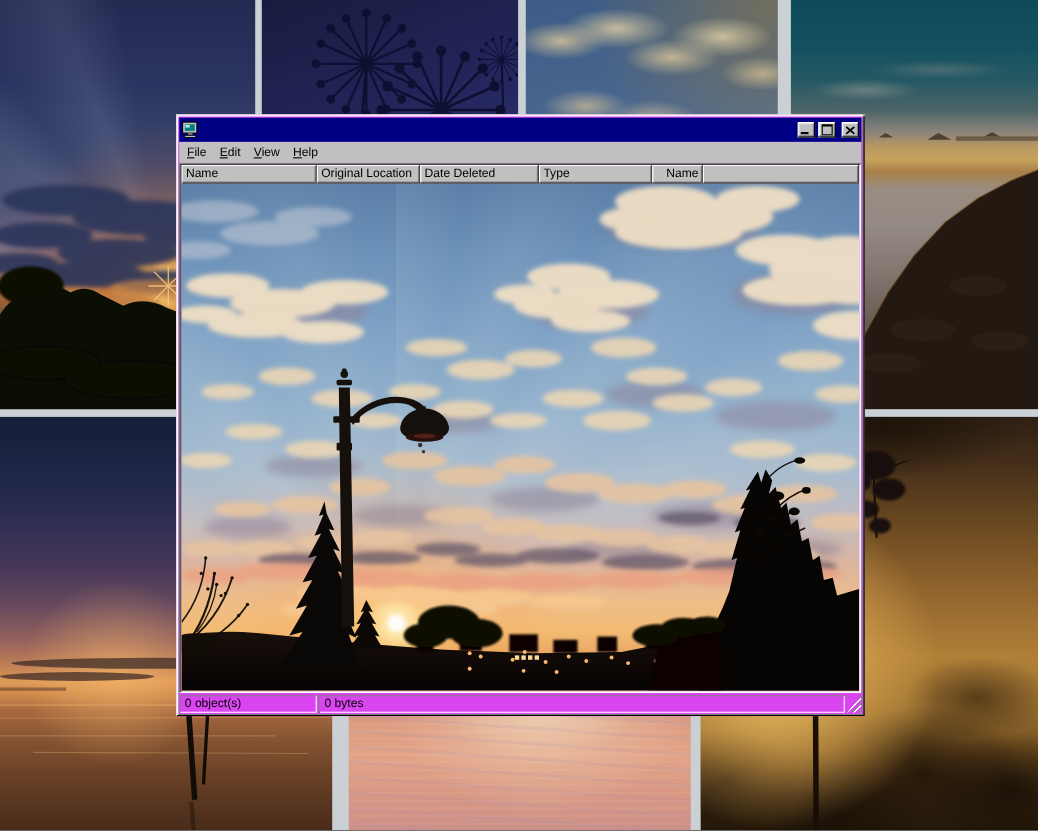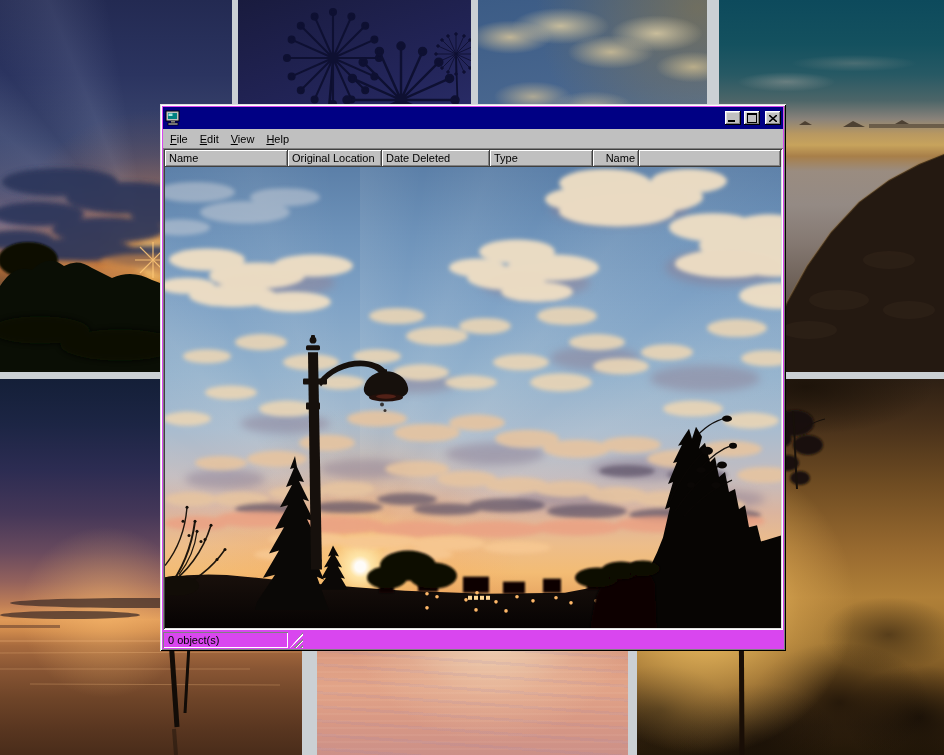--- a/index.html
+++ b/index.html
@@ -558,17 +558,18 @@
           <g fill="#1a120d" opacity=".8">
             <circle cx="217" cy="236" r="2"></circle>
               <circle cx="220" cy="242" r="1.5"></circle>
           </g>
         </svg>
       </div>
     </div>
 
     <div class="sbar">
       <div class="sb-p sb-p1">0 object(s)</div>
+      <div class="sb-p sb-p2">0 bytes</div>
       <div class="grip"></div>
     </div>
 
   </div>
 </div>
 
 </body></html>

